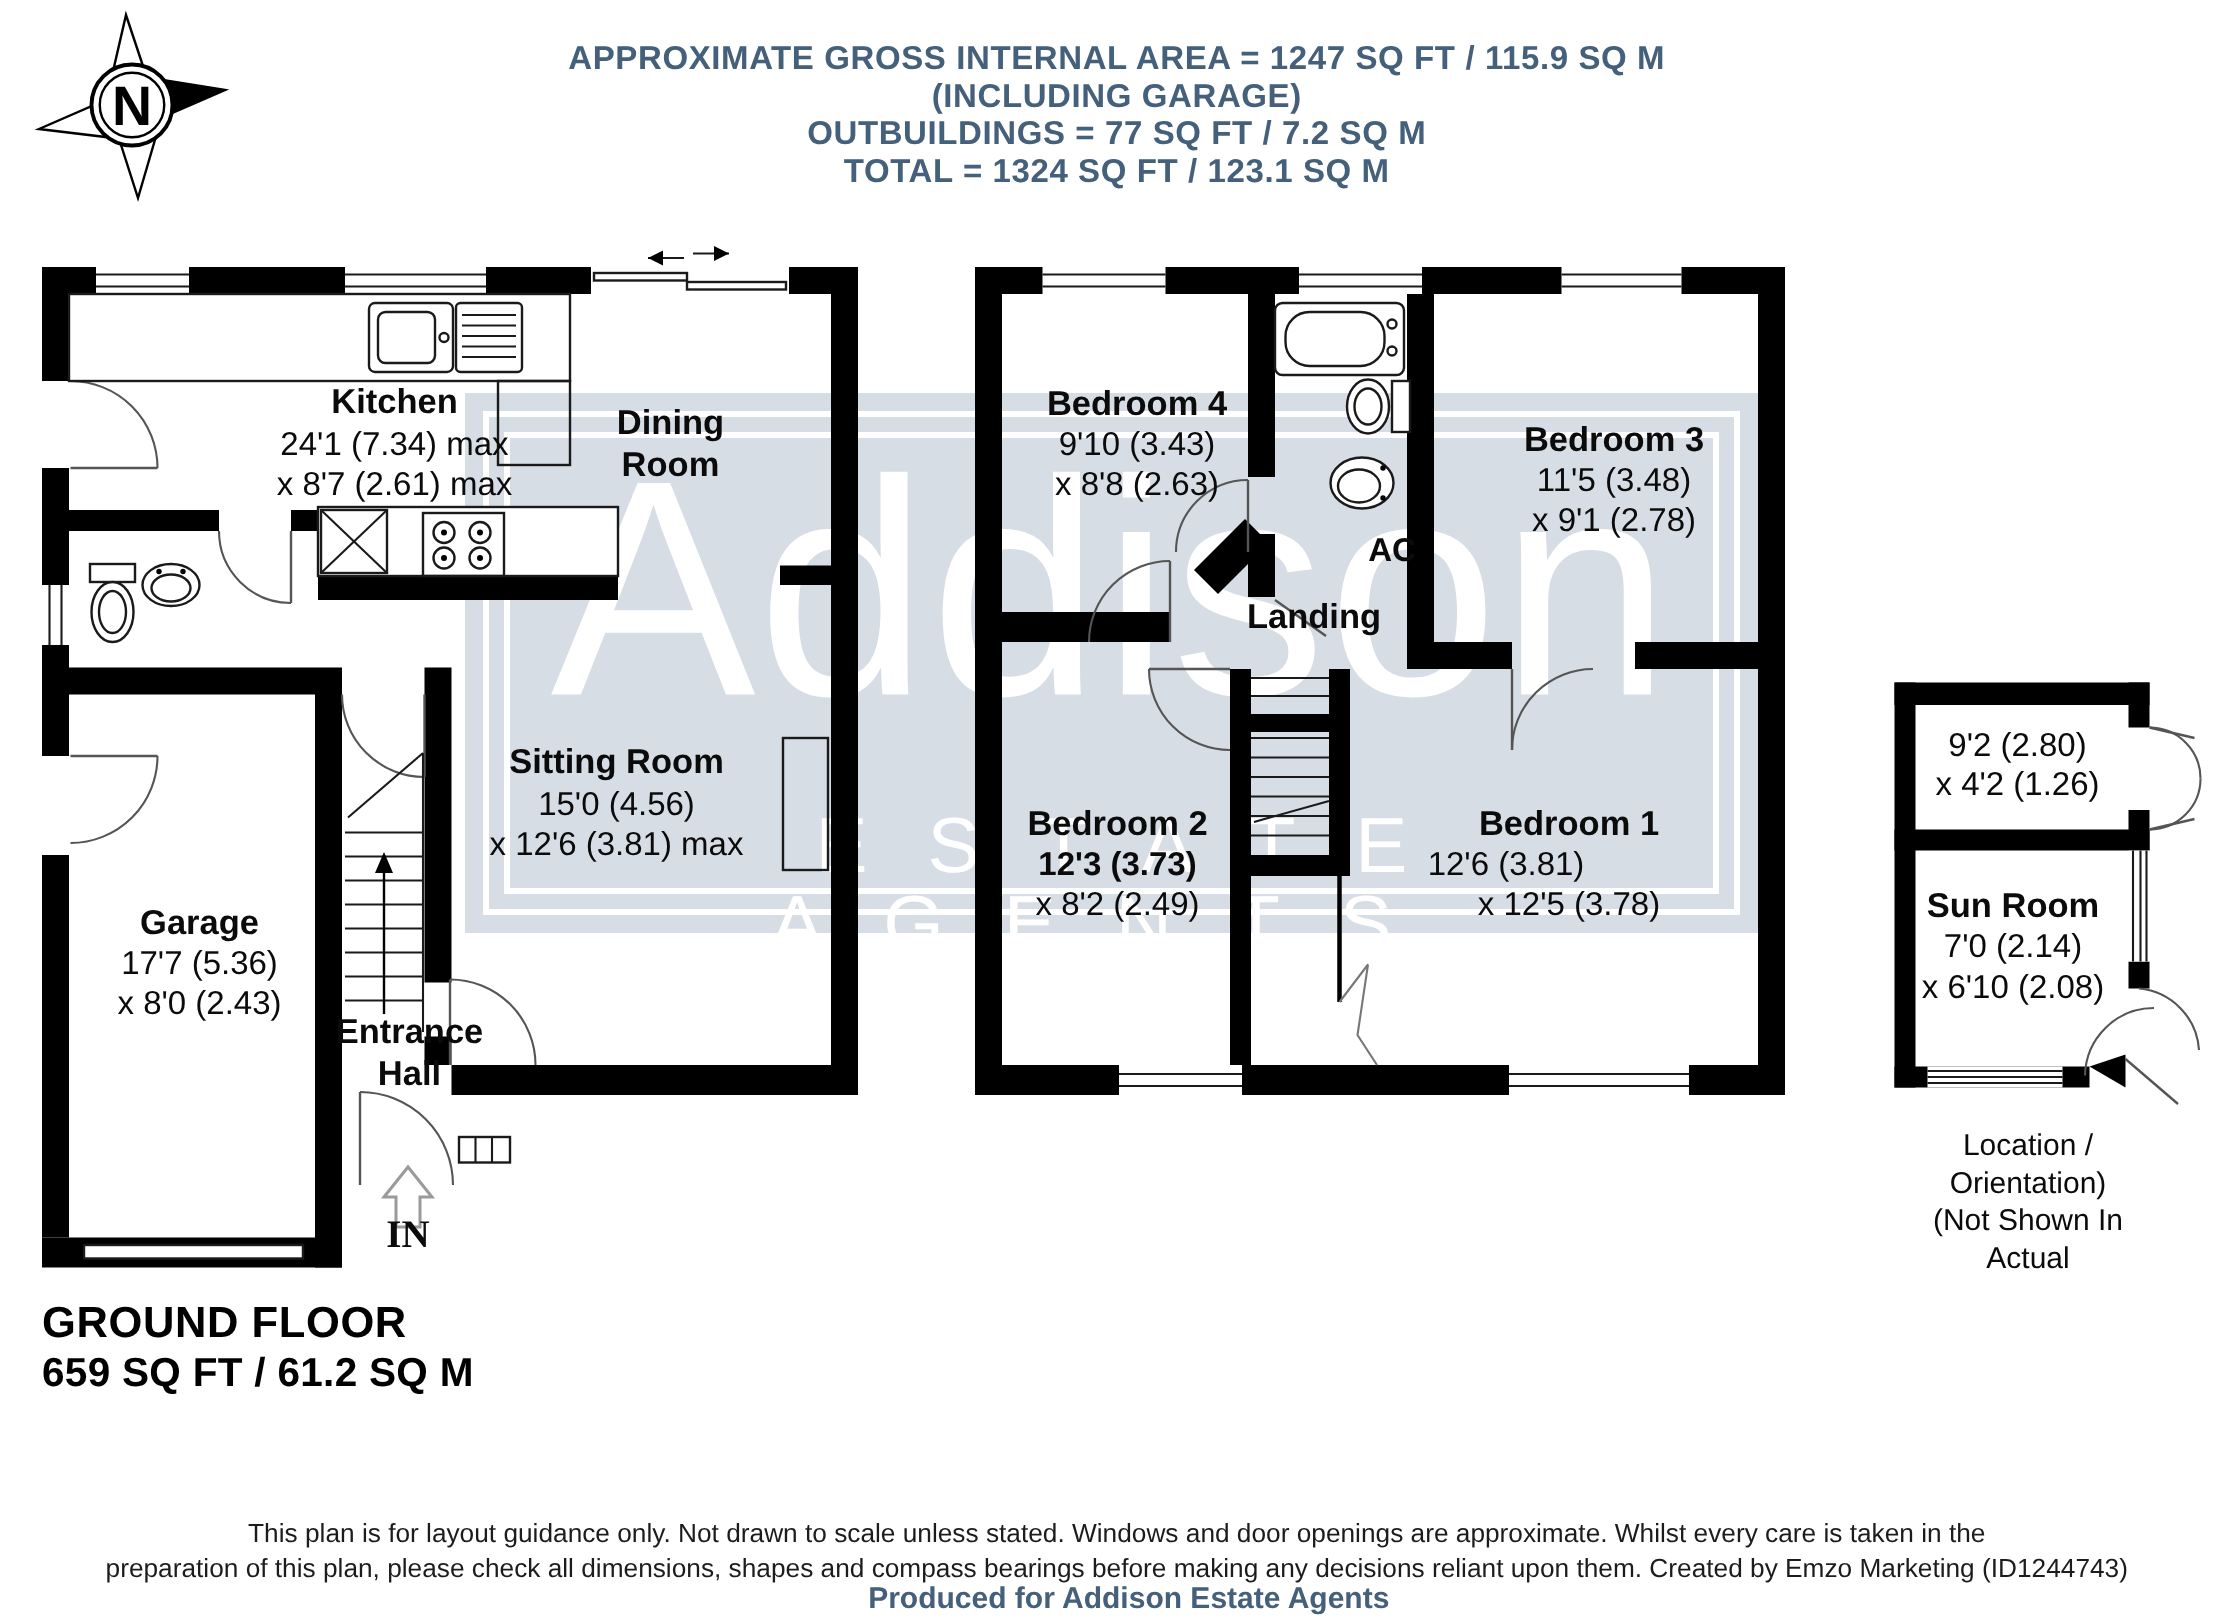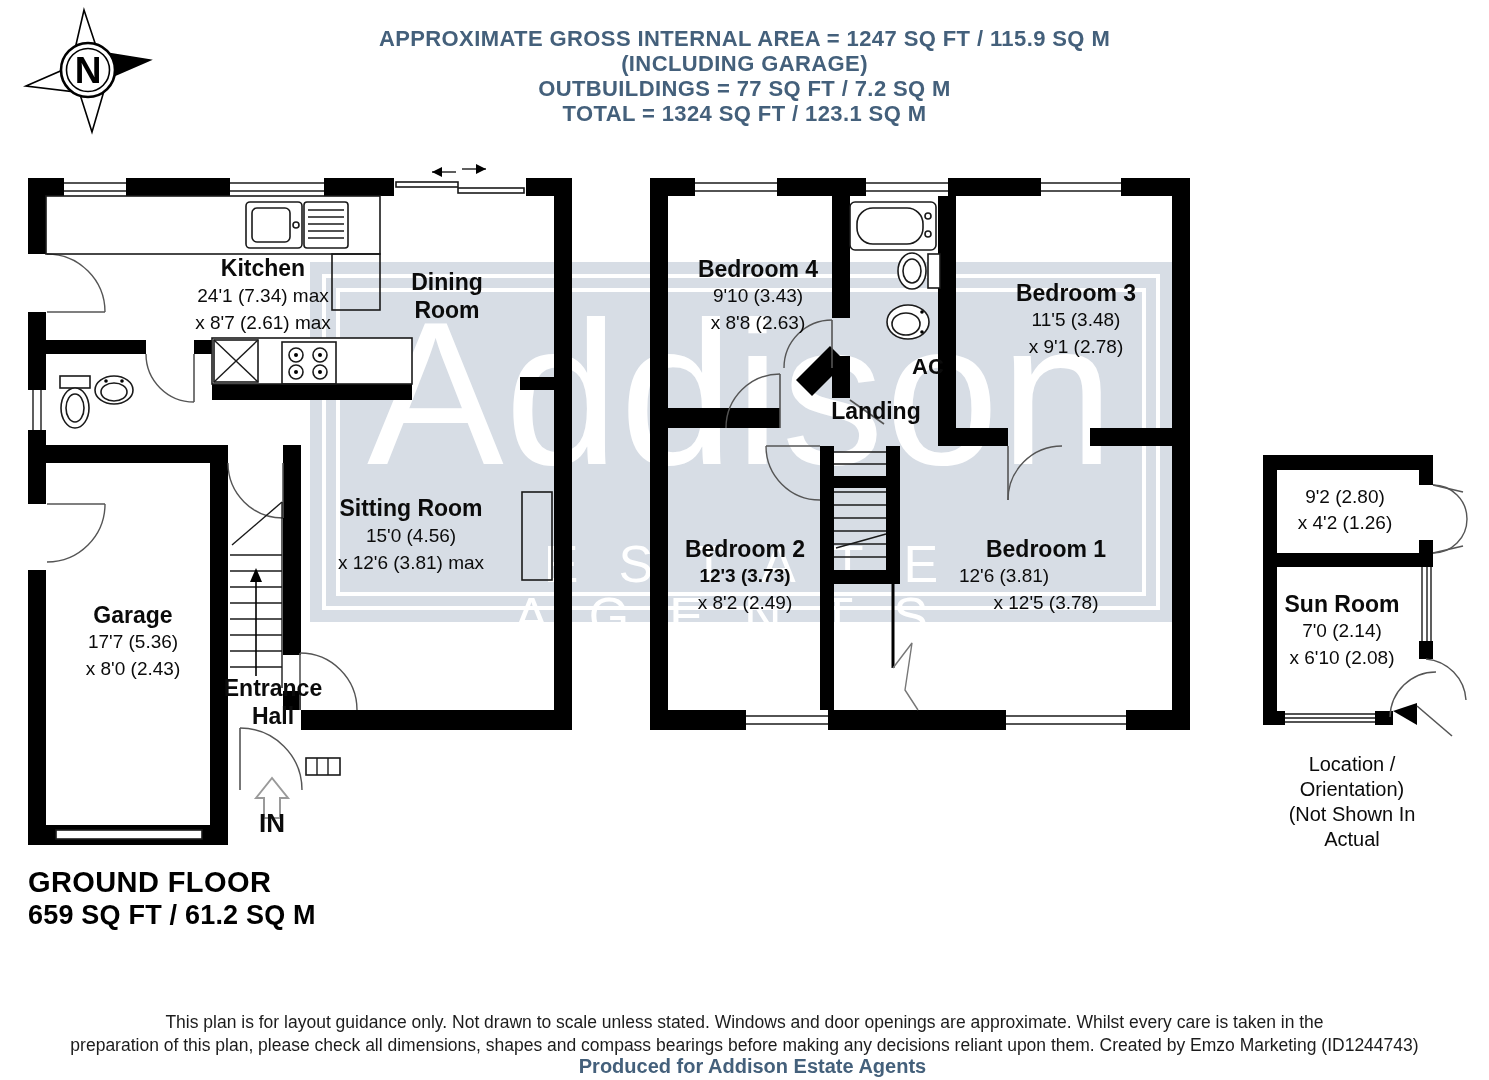--- a/index.html
+++ b/index.html
@@ -18,21 +18,21 @@
   .thin{fill:none;stroke:#1a1a1a;stroke-width:1.6;}
   .thinw{fill:#fff;stroke:#1a1a1a;stroke-width:1.6;}
   .arc{fill:none;stroke:#555;stroke-width:1.4;}
   .leaf{stroke:#555;stroke-width:1.6;}
   .win{fill:#fff;}
   .wline{stroke:#1a1a1a;stroke-width:1.4;}
   .gray{fill:none;stroke:#9a9a9a;stroke-width:2;}
   
   .lbl{position:absolute;transform:translate(-50%,-50%);white-space:nowrap;text-align:center;z-index:3;}
   .rn{font-weight:bold;font-size:23px;}
-  .rd{font-size:19px;}
+  .rd{font-size:22px;}
   .rn-sm{font-weight:bold;font-size:22px;}
   .in-lbl{font-weight:bold;font-size:26px;}
   .header{position:absolute;left:0;right:0;top:26px;text-align:center;z-index:3;
           font-weight:bold;font-size:22px;line-height:25px;color:#44607b;letter-spacing:0.4px;}
   .floor-title{position:absolute;z-index:3;font-weight:bold;font-size:29px;letter-spacing:0.4px;color:#000;}
   .floor-area{position:absolute;z-index:3;font-weight:bold;font-size:27px;letter-spacing:0.2px;color:#000;}
   .note{position:absolute;transform:translateX(-50%);text-align:center;z-index:3;font-size:20px;line-height:25px;}
   .footer{position:absolute;left:0;right:0;text-align:center;z-index:3;font-size:17.5px;color:#1c1c1c;}
   .footer-brand{position:absolute;left:0;right:0;text-align:center;z-index:3;font-size:20px;font-weight:bold;color:#44607b;}
   .compass{position:absolute;left:22px;top:6px;z-index:3;}
@@ -360,21 +360,21 @@
   <div class="lbl rn" style="left:447px;top:282px;">Dining</div>
   <div class="lbl rn" style="left:447px;top:310px;">Room</div>
   <div class="lbl rn" style="left:411px;top:508px;">Sitting Room</div>
   <div class="lbl rd" style="left:411px;top:536px;">15'0 (4.56)</div>
   <div class="lbl rd" style="left:411px;top:563px;">x 12'6 (3.81) max</div>
   <div class="lbl rn" style="left:133px;top:615px;">Garage</div>
   <div class="lbl rd" style="left:133px;top:642px;">17'7 (5.36)</div>
   <div class="lbl rd" style="left:133px;top:669px;">x 8'0 (2.43)</div>
   <div class="lbl rn" style="left:273px;top:688px;">Entrance</div>
   <div class="lbl rn" style="left:273px;top:716px;">Hall</div>
-  <div class="lbl in-lbl" style="left:272px;top:823px;">IN</div>
+  <div class="lbl in-lbl" style="left:272px;top:823px;font-family:Liberation Serif, serif;">IN</div>
 
   <div class="lbl rn" style="left:758px;top:269px;">Bedroom 4</div>
   <div class="lbl rd" style="left:758px;top:296px;">9'10 (3.43)</div>
   <div class="lbl rd" style="left:758px;top:323px;">x 8'8 (2.63)</div>
   <div class="lbl rn" style="left:1076px;top:293px;">Bedroom 3</div>
   <div class="lbl rd" style="left:1076px;top:320px;">11'5 (3.48)</div>
   <div class="lbl rd" style="left:1076px;top:347px;">x 9'1 (2.78)</div>
   <div class="lbl rn" style="left:876px;top:411px;">Landing</div>
   <div class="lbl rn-sm" style="left:928px;top:367px;">AC</div>
   <div class="lbl rn" style="left:745px;top:549px;">Bedroom 2</div>

